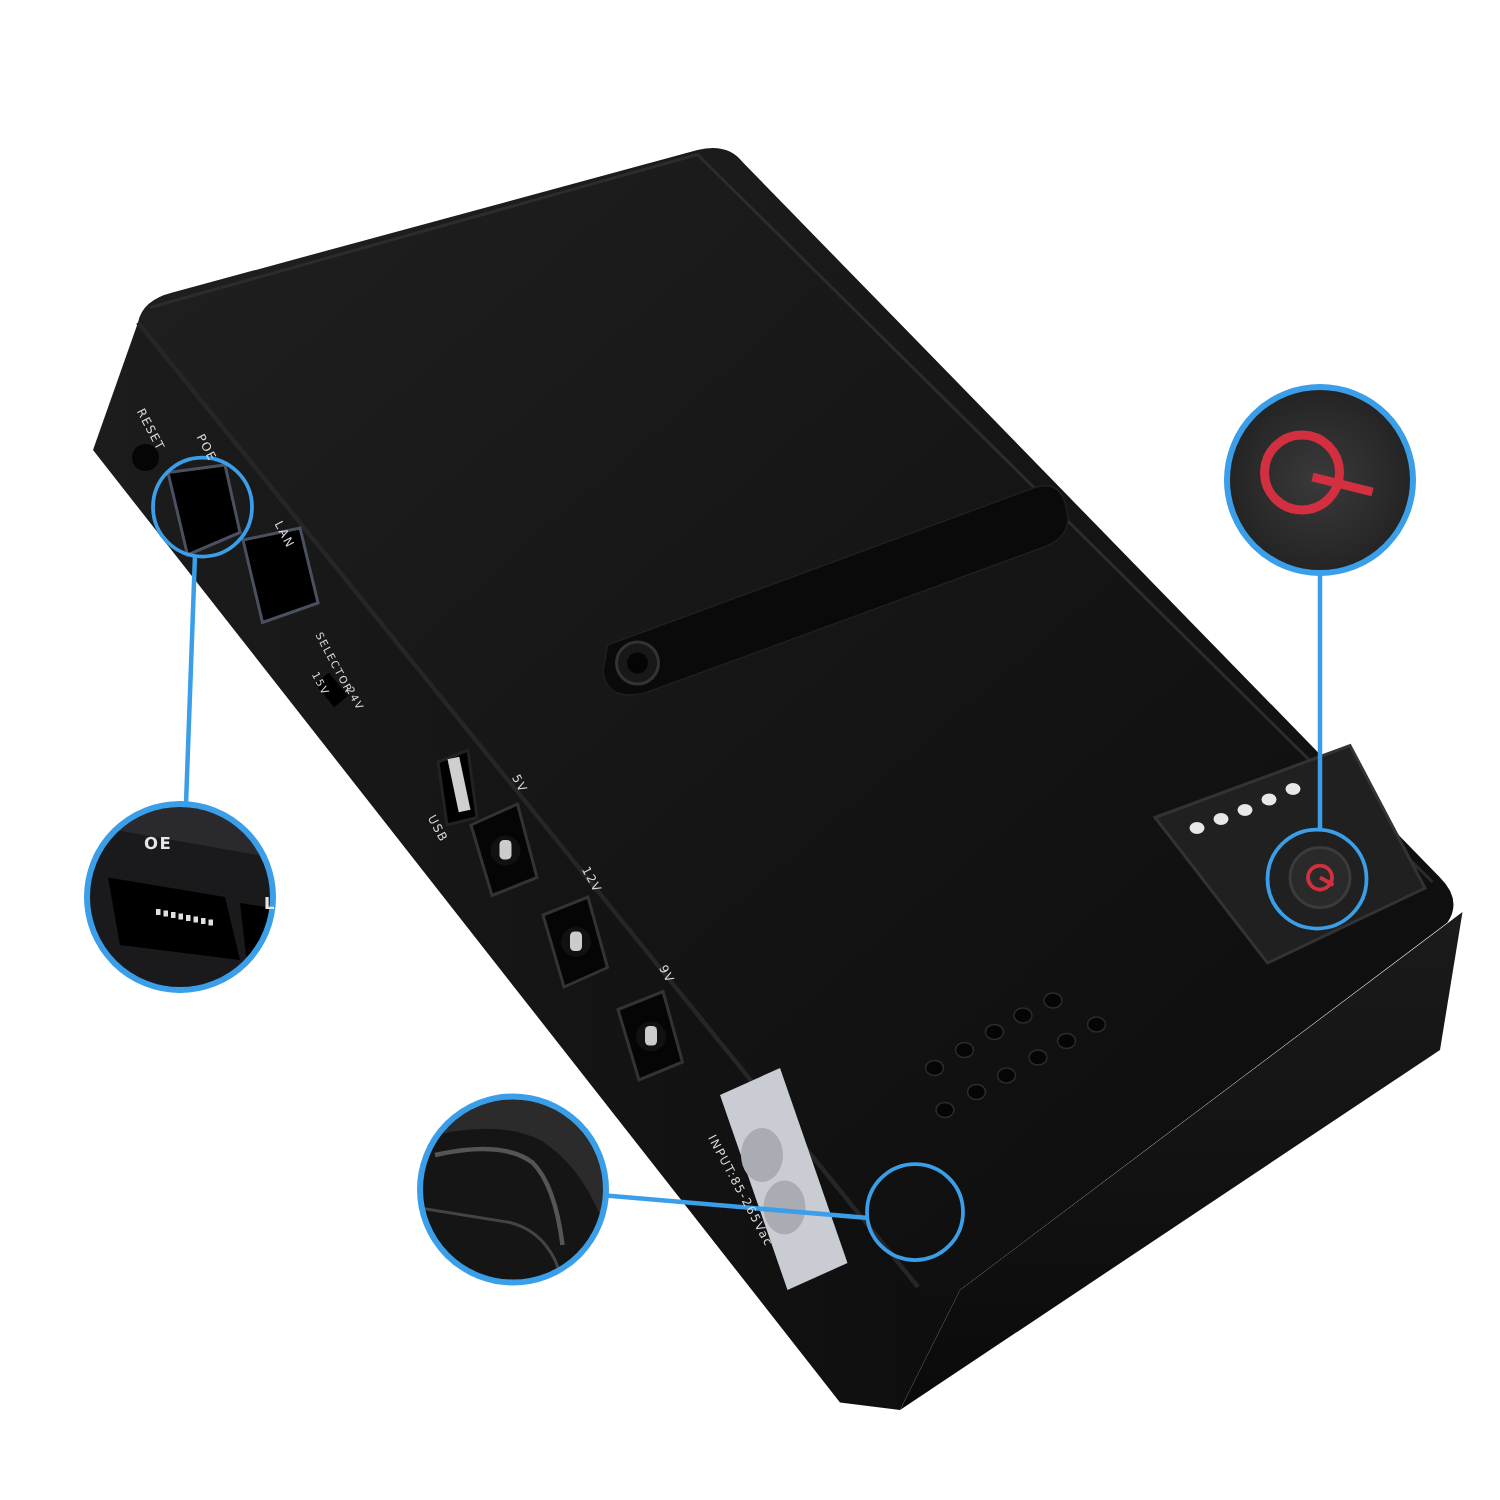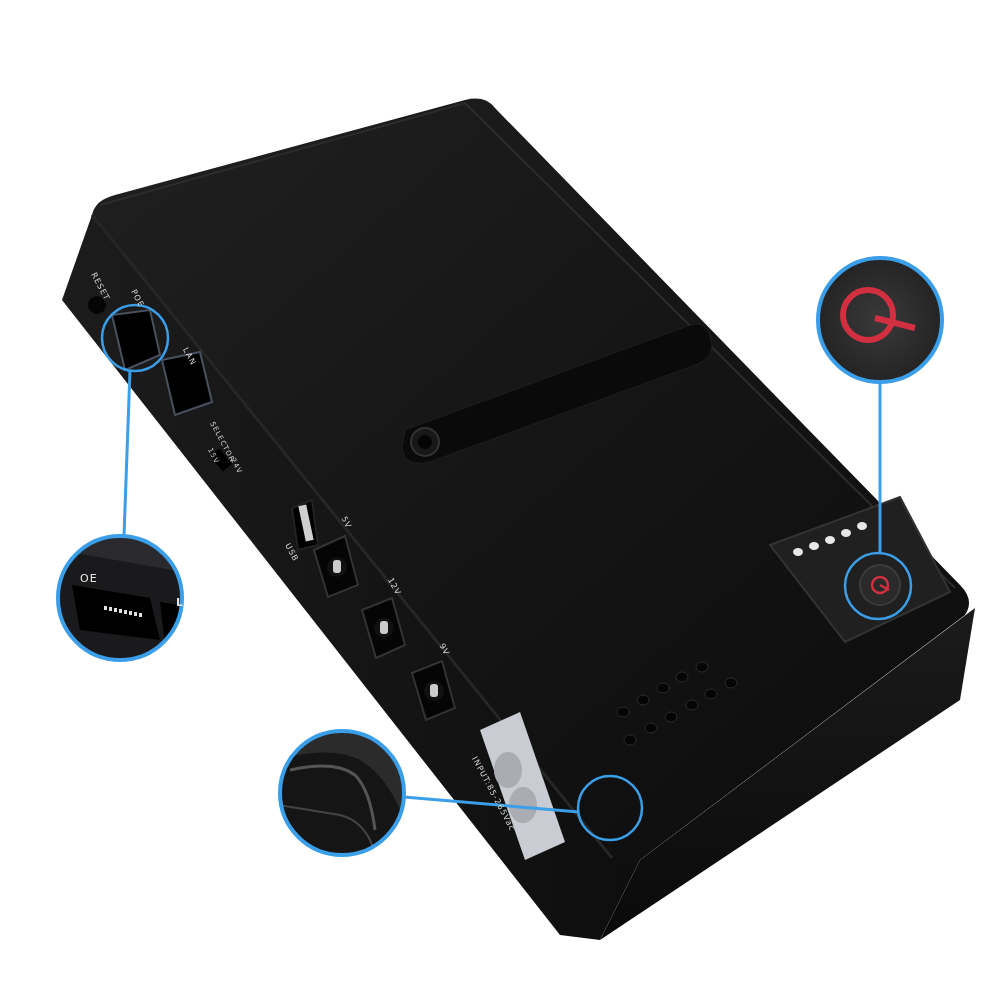--- a/index.html
+++ b/index.html
@@ -146,14 +146,14 @@
 <div class="lbl" style="left:180px;top:352px;transform:rotate(62deg);">LAN</div>
 <div class="lbl" style="left:200px;top:438px;transform:rotate(62deg);font-size:7px;">SELECTOR</div>
 <div class="lbl" style="left:205px;top:452px;transform:rotate(62deg);font-size:7px;">15V</div>
 <div class="lbl" style="left:228px;top:462px;transform:rotate(62deg);font-size:7px;">24V</div>
 <div class="lbl" style="left:282px;top:548px;transform:rotate(62deg);">USB</div>
 <div class="lbl" style="left:340px;top:518px;transform:rotate(62deg);">5V</div>
 <div class="lbl" style="left:385px;top:582px;transform:rotate(62deg);">12V</div>
 <div class="lbl" style="left:438px;top:645px;transform:rotate(62deg);">9V</div>
 <div class="lbl" style="left:478px;top:755px;transform:rotate(62deg);transform-origin:left top;">INPUT:85-265Vac</div>
 
-<div class="lbl" style="left:80px;top:556px;font-size:11px;color:#e6e6e6;font-weight:normal;margin-top:16px;">OE</div>
+<div class="lbl" style="left:96px;top:556px;font-size:11px;color:#e6e6e6;font-weight:bold;">OE</div>
 <div class="lbl" style="left:176px;top:596px;font-size:11px;color:#e6e6e6;font-weight:bold;">L</div>
 
 </body></html>

